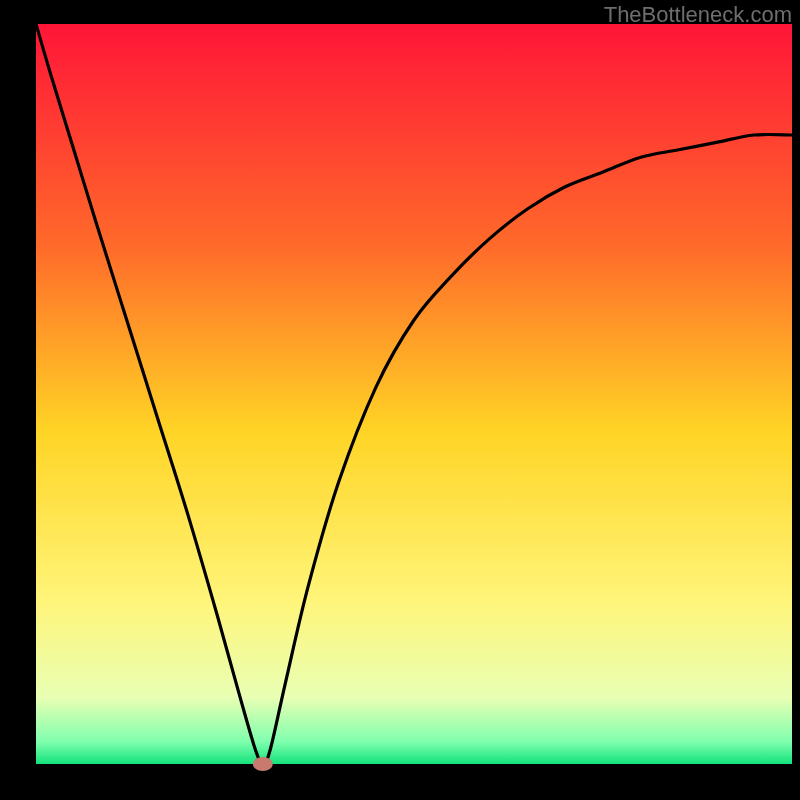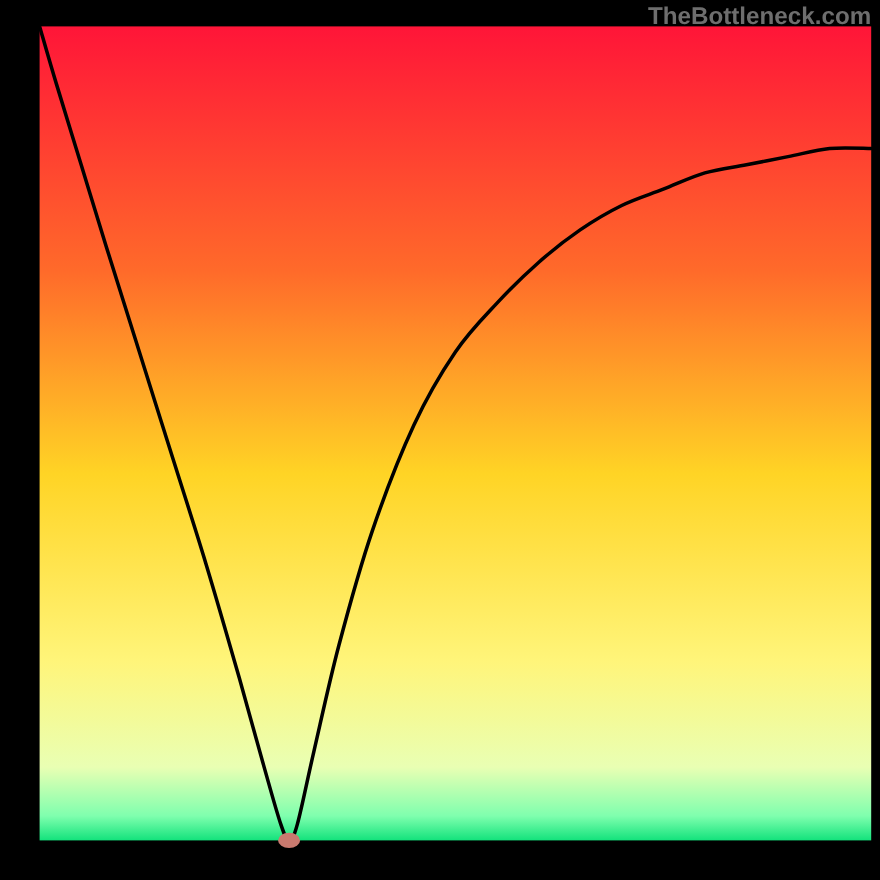--- a/index.html
+++ b/index.html
@@ -16,21 +16,21 @@
     width: 800px;
     height: 800px;
     background: #000;
   }
   .watermark {
     position: absolute;
     top: 2px;
     right: 8px;
     color: #6e6e6e;
     font-size: 22px;
-    font-weight: 700;
+    font-weight: 400;
     z-index: 20;
     user-select: none;
   }
   svg {
     display: block;
   }
 </style>
 </head>
 <body>
 

